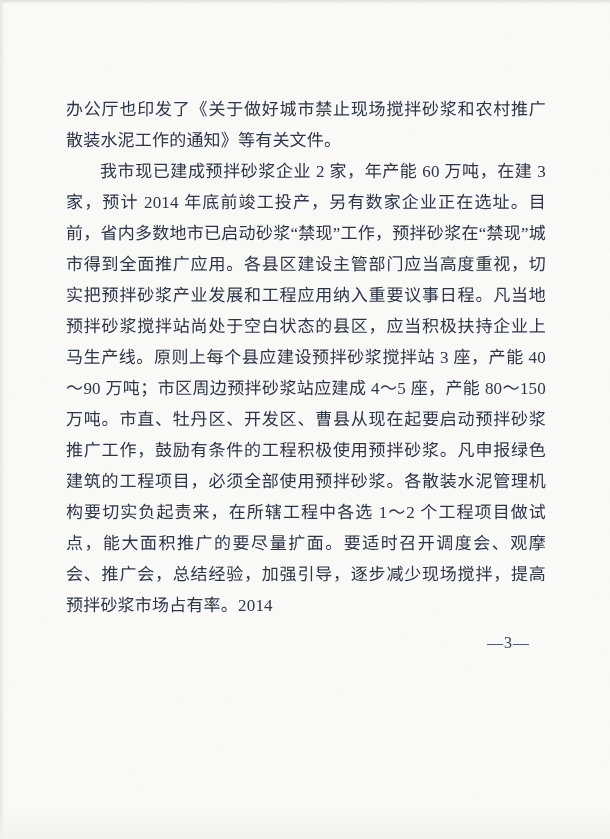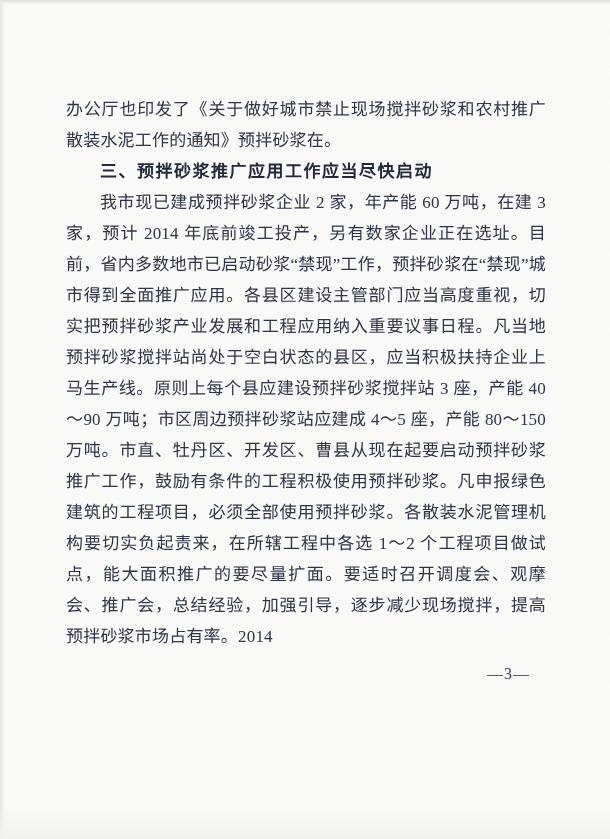--- a/index.html
+++ b/index.html
@@ -81,23 +81,22 @@
     </filter>
     <rect width="610" height="839" filter="url(#grain)" opacity="0.05"></rect>
   </svg>
 
   <div class="edge-top"></div>
   <div class="edge-left"></div>
   <div class="edge-bottom"></div>
 
   <div class="content">
 
-    <p class="par">办公厅也印发了《关于做好城市禁止现场搅拌砂浆和农村推广散装水泥工作的通知》预拌砂浆在。</p>
+    <p class="par">办公厅也印发了《关于做好城市禁止现场搅拌砂浆和农村推广散装水泥工作的通知》等有关文件。</p>
 
 
-    <h3 class="heading">三、预拌砂浆推广应用工作应当尽快启动</h3>
 
     <p class="par indent">我市现已建成预拌砂浆企业 2 家，年产能 60 万吨，在建 3 家，预计 2014 年底前竣工投产，另有数家企业正在选址。目前，省内多数地市已启动砂浆“禁现”工作，预拌砂浆在“禁现”城市得到全面推广应用。各县区建设主管部门应当高度重视，切实把预拌砂浆产业发展和工程应用纳入重要议事日程。凡当地预拌砂浆搅拌站尚处于空白状态的县区，应当积极扶持企业上马生产线。原则上每个县应建设预拌砂浆搅拌站 3 座，产能 40～90 万吨；市区周边预拌砂浆站应建成 4～5 座，产能 80～150 万吨。市直、牡丹区、开发区、曹县从现在起要启动预拌砂浆推广工作，鼓励有条件的工程积极使用预拌砂浆。凡申报绿色建筑的工程项目，必须全部使用预拌砂浆。各散装水泥管理机构要切实负起责来，在所辖工程中各选 1～2 个工程项目做试点，能大面积推广的要尽量扩面。要适时召开调度会、观摩会、推广会，总结经验，加强引导，逐步减少现场搅拌，提高预拌砂浆市场占有率。2014</p>
 
     <div class="page-number">—3—</div>
 
   </div>
 </div>
 
 </body></html>

